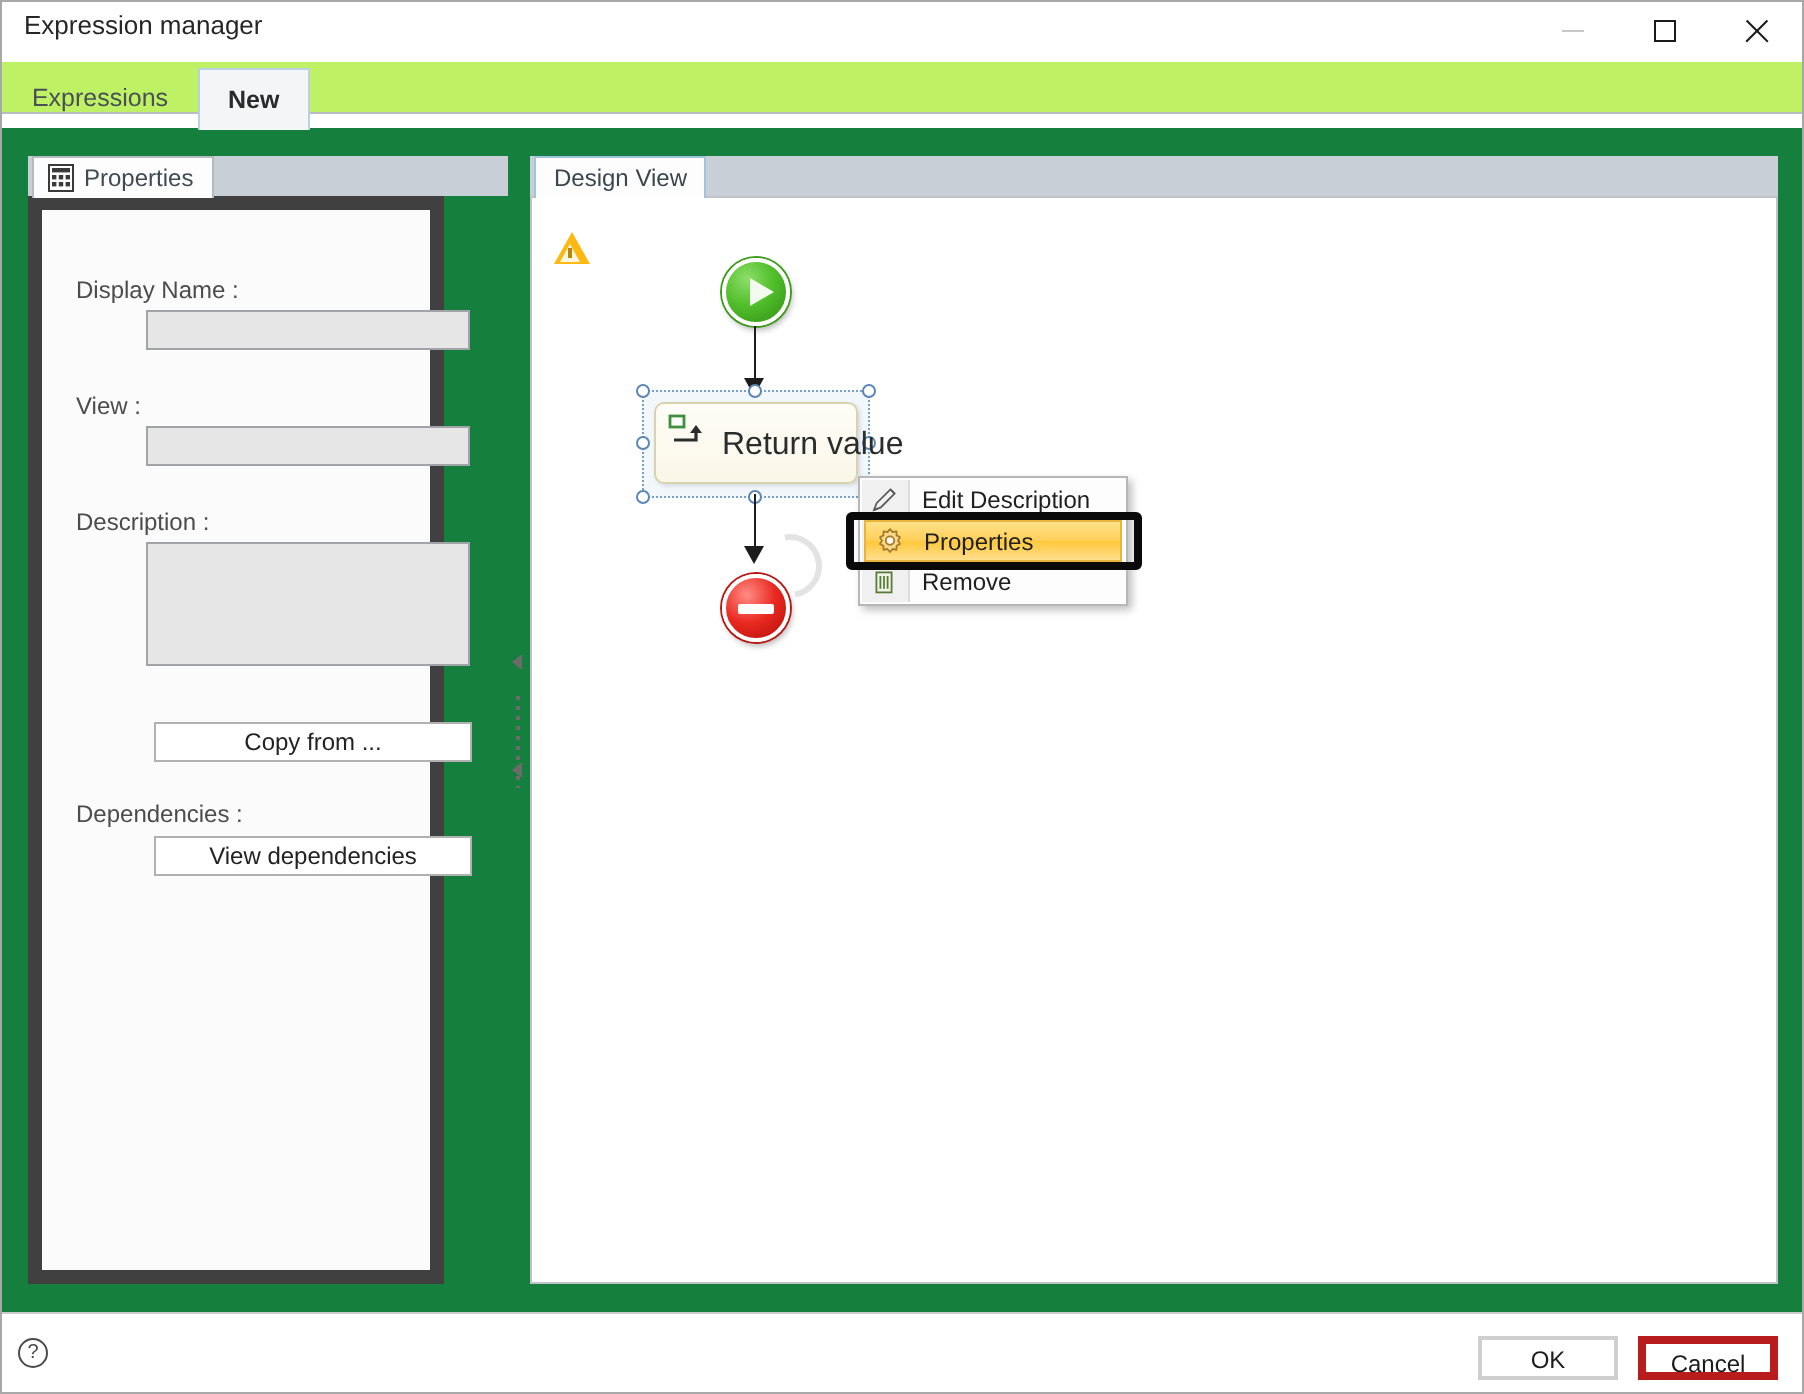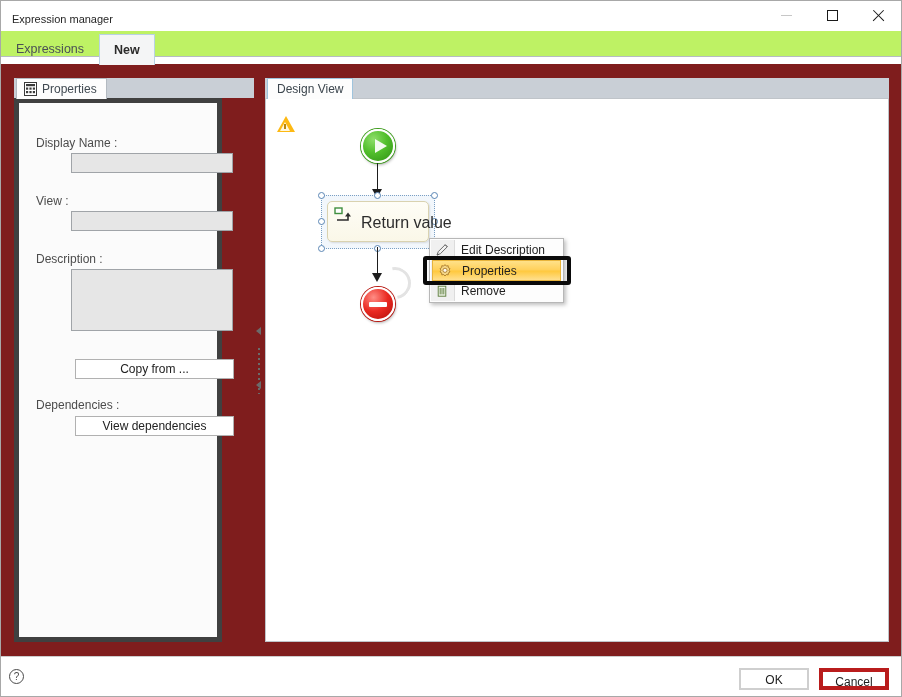--- a/index.html
+++ b/index.html
@@ -28,22 +28,22 @@
     position: absolute;
     left: 0; top: 0;
     width: 900px;
     height: 30px;
     background: #ffffff;
     box-sizing: border-box;
   }
   .title-text {
     position: absolute;
     left: 11px;
-    top: 12px;
-    font-size: 11px;
+    top: 4px;
+    font-size: 13px;
     color: #262626;
     white-space: nowrap;
   }
   .win-btn {
     position: absolute;
     top: 0;
     width: 46px;
     height: 29px;
     display: flex;
     align-items: center;
@@ -106,21 +106,21 @@
     height: 31px;
     line-height: 30px;
   }
 
   
   .content {
     position: absolute;
     left: 0; top: 63px;
     width: 900px;
     height: 592px;
-    background: #7f1d1d;
+    background: #15803d;
     box-sizing: border-box;
   }
 
   
   .left-panel {
     position: absolute;
     left: 13px; top: 14px;
     width: 240px;
     height: 564px;
     box-sizing: border-box;
@@ -147,21 +147,21 @@
     font-size: 12px;
     color: #414a52;
     z-index: 2;
   }
   .panel-body {
     position: absolute;
     left: 0; top: 20px;
     width: 208px;
     height: 544px;
     background: #fbfbfb;
-    border: 5px solid #404040;
+    border: 7px solid #404040;
     box-sizing: border-box;
     padding-left: 12px;
   }
 
   .form-label {
     position: absolute;
     left: 17px;
     font-size: 12px;
     color: #4c4c4c;
     white-space: nowrap;

